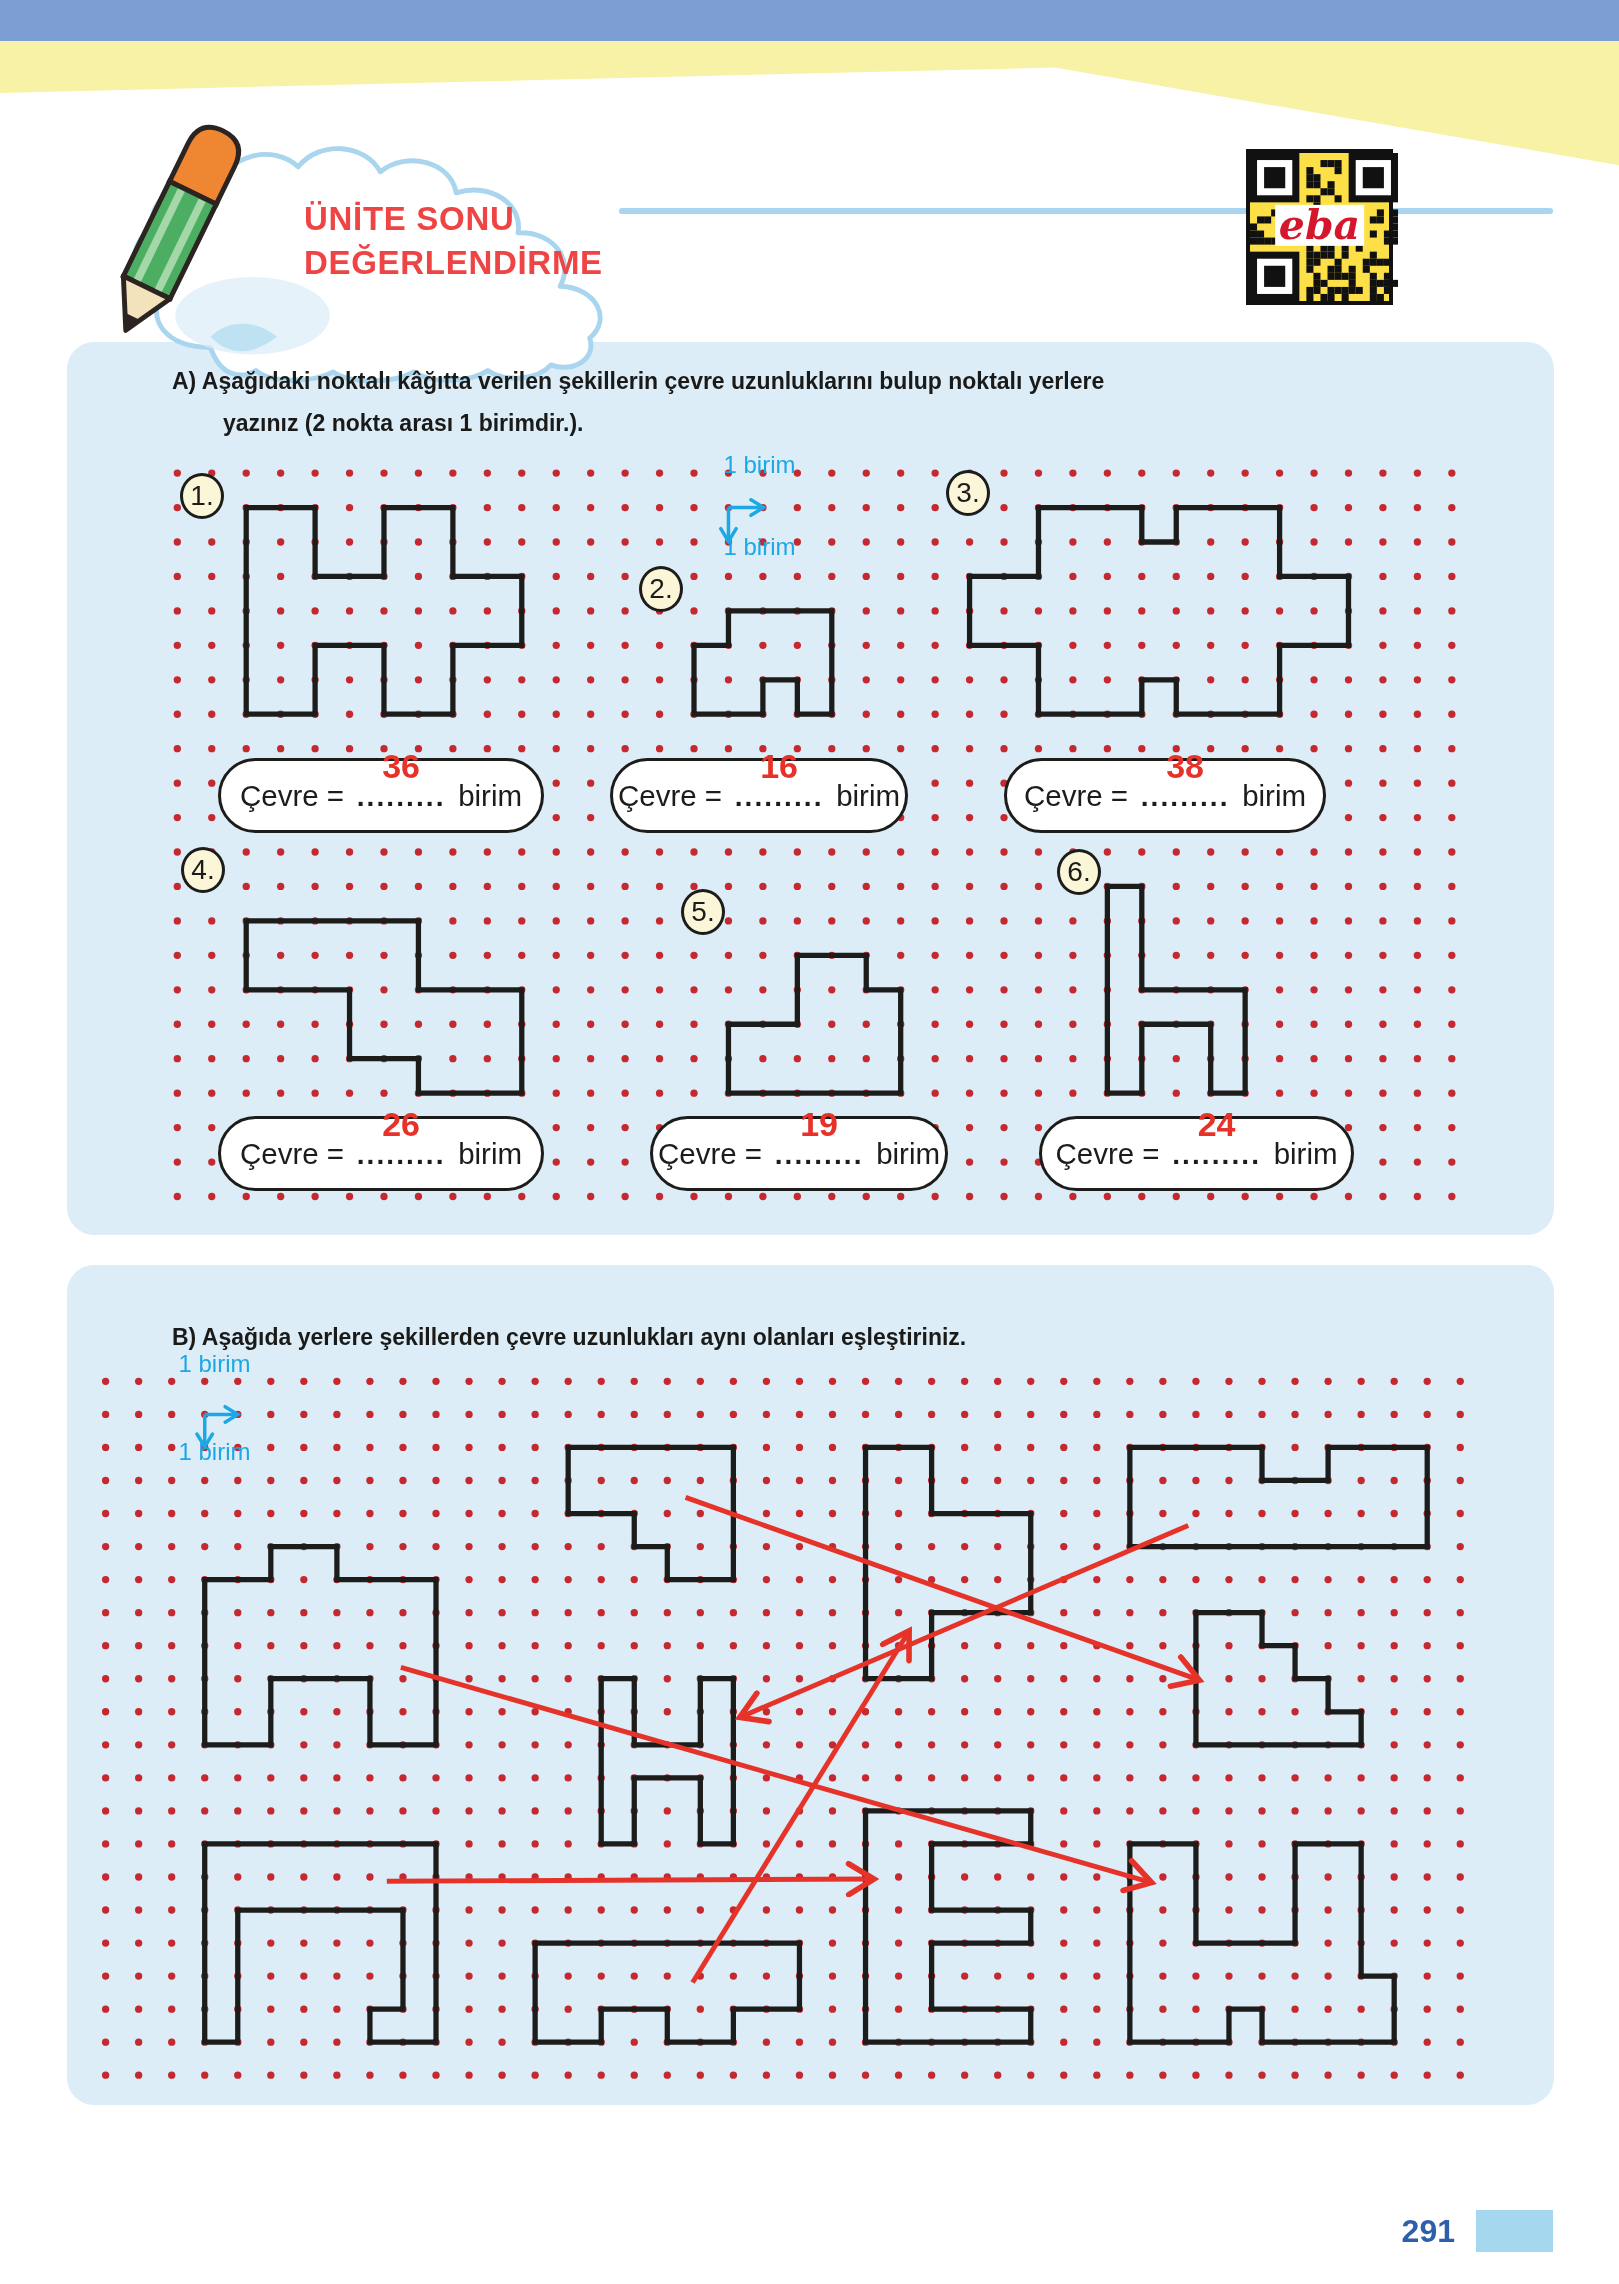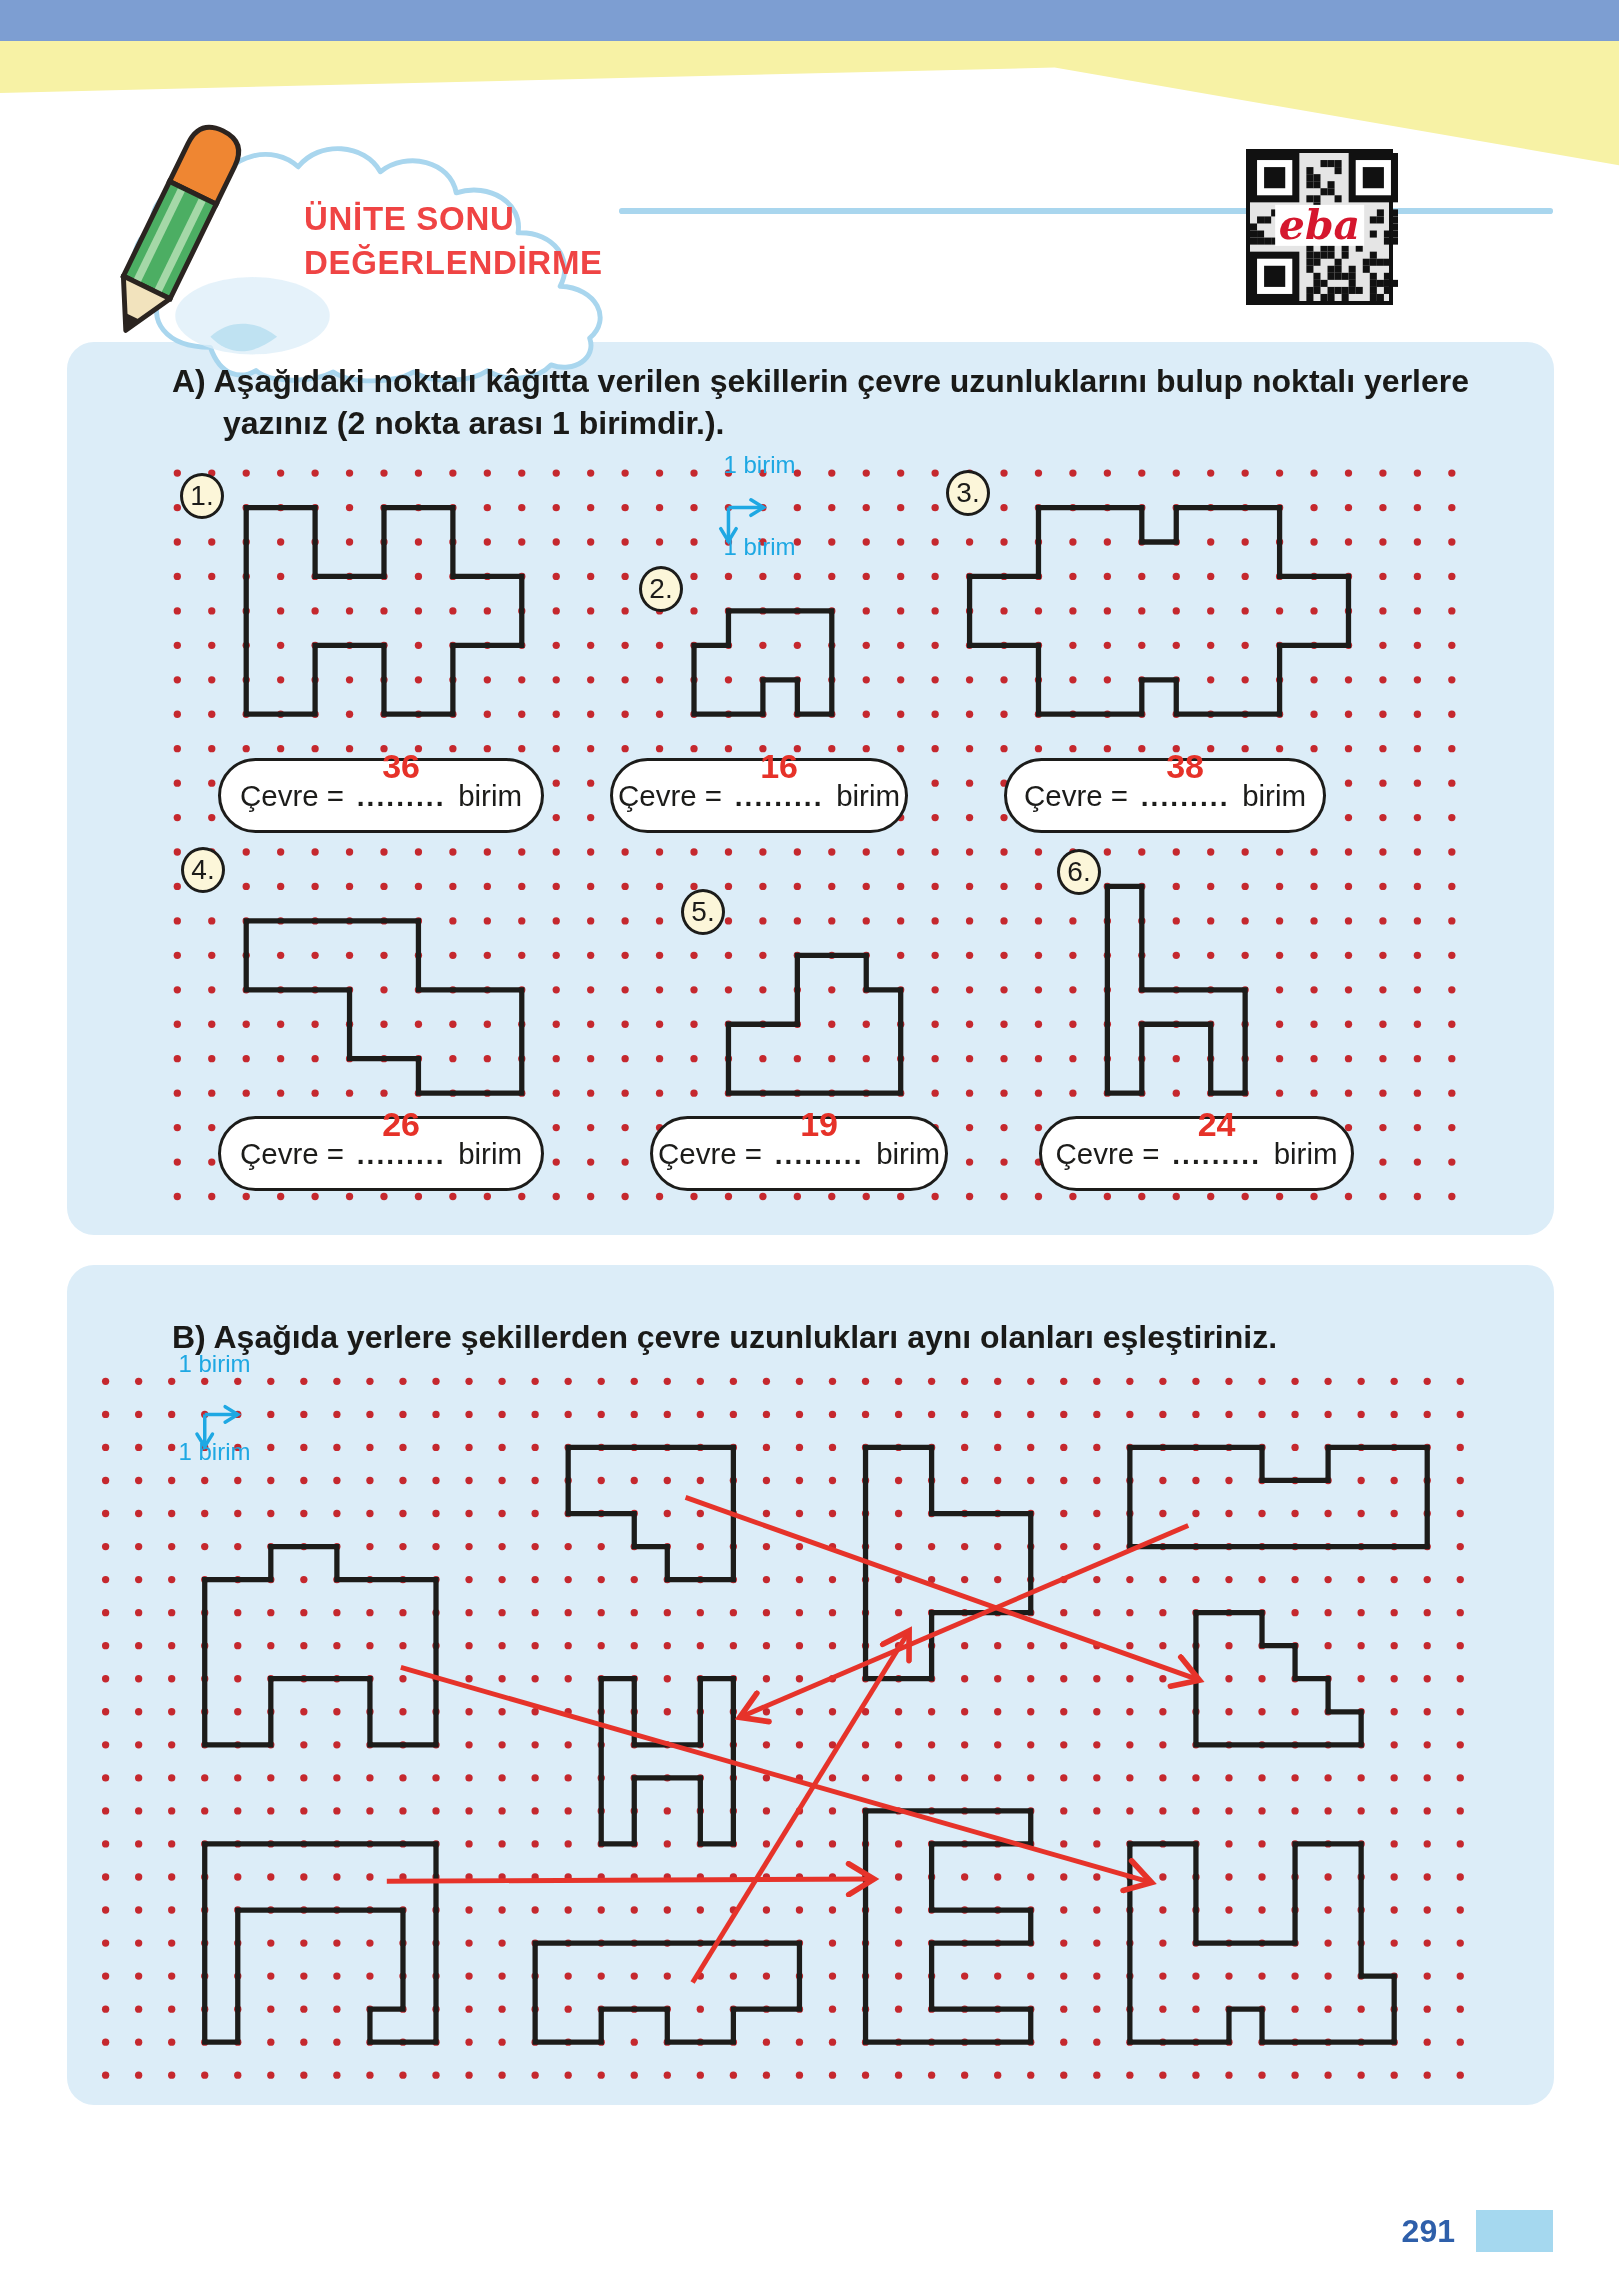--- a/index.html
+++ b/index.html
@@ -4,29 +4,29 @@
 <style>
   html,body{margin:0;padding:0;background:#fff;}
   .page{position:relative;width:1620px;height:2284px;background:#ffffff;overflow:hidden;
         font-family:"Liberation Sans","DejaVu Sans",sans-serif;}
   .topbar{position:absolute;left:0;top:0;width:1620px;height:41px;background:#7d9ed2;z-index:1;}
   .band-svg{position:absolute;left:0;top:0;z-index:1;}
   .rule-line{position:absolute;left:619px;top:208px;width:934px;height:5.6px;background:#a9d6ee;z-index:1;border-radius:2.8px;}
   .cloud-svg{position:absolute;left:105px;top:105px;z-index:2;}
   .title{position:absolute;left:304px;top:197px;z-index:3;color:#ef4444;font-weight:bold;font-size:33px;line-height:44px;letter-spacing:0.7px;}
   .qr-caption{position:absolute;left:935px;top:236px;width:302px;text-align:right;z-index:2;color:#5d87b6;font-size:24px;line-height:33px;z-index:2;}
-  .qr{position:absolute;left:1246px;top:149px;width:147px;height:156px;background:#e5e5e5;border:4.2px solid #111;box-sizing:border-box;z-index:3;}
+  .qr{position:absolute;left:1246px;top:149px;width:147px;height:156px;background:#fde047;border:4.2px solid #111;box-sizing:border-box;z-index:3;}
   .qr .eba{position:absolute;left:50%;top:50%;transform:translate(-50%,-54%);font-family:"DejaVu Serif","Liberation Serif",serif;
            font-style:italic;font-weight:bold;font-size:41px;color:#d5172e;background:#fff;padding:0 4.2px;line-height:41px;}
   .panel{position:absolute;left:67px;width:1487px;background:#dcedf8;border-radius:27px;z-index:1;}
   .panel-a{top:342px;height:893px;}
   .panel-b{top:1265px;height:840px;}
   #overlay-svg{position:absolute;left:0;top:0;z-index:3;}
   #overlay-html{position:absolute;left:0;top:0;width:0;height:0;z-index:4;}
-  .instr{position:absolute;z-index:4;color:#1a1a18;font-weight:bold;font-size:32px;line-height:42px;}
+  .instr{position:absolute;z-index:4;color:#1a1a18;font-weight:bold;font-size:23px;line-height:42px;}
   .instr-a{left:172px;top:360px;width:1322px;}
   .instr-b{left:172px;top:1316px;width:1336px;}
   .instr .l2{margin-left:51px;}
   .pill{position:absolute;height:75px;background:#ffffff;border:3.5px solid #1c1c1a;border-radius:42px;
         display:flex;align-items:center;justify-content:center;gap:9.8px;box-sizing:border-box;font-size:29.5px;color:#1c1c1a;}
   .pill .blank{position:relative;display:inline-block;padding:0 2.8px;}
   .pill .dots{font-weight:bold;letter-spacing:2.1px;font-size:28px;}
   .pill .ans{position:absolute;left:50%;transform:translateX(-50%);top:-32px;color:#e63229;font-weight:bold;font-size:34px;}
   .numcirc{position:absolute;width:44px;height:46px;background:#fcf6d9;border:3.5px solid #1c1c1a;border-radius:50%;
            display:flex;align-items:center;justify-content:center;font-size:28px;color:#1c1c1a;box-sizing:border-box;}

